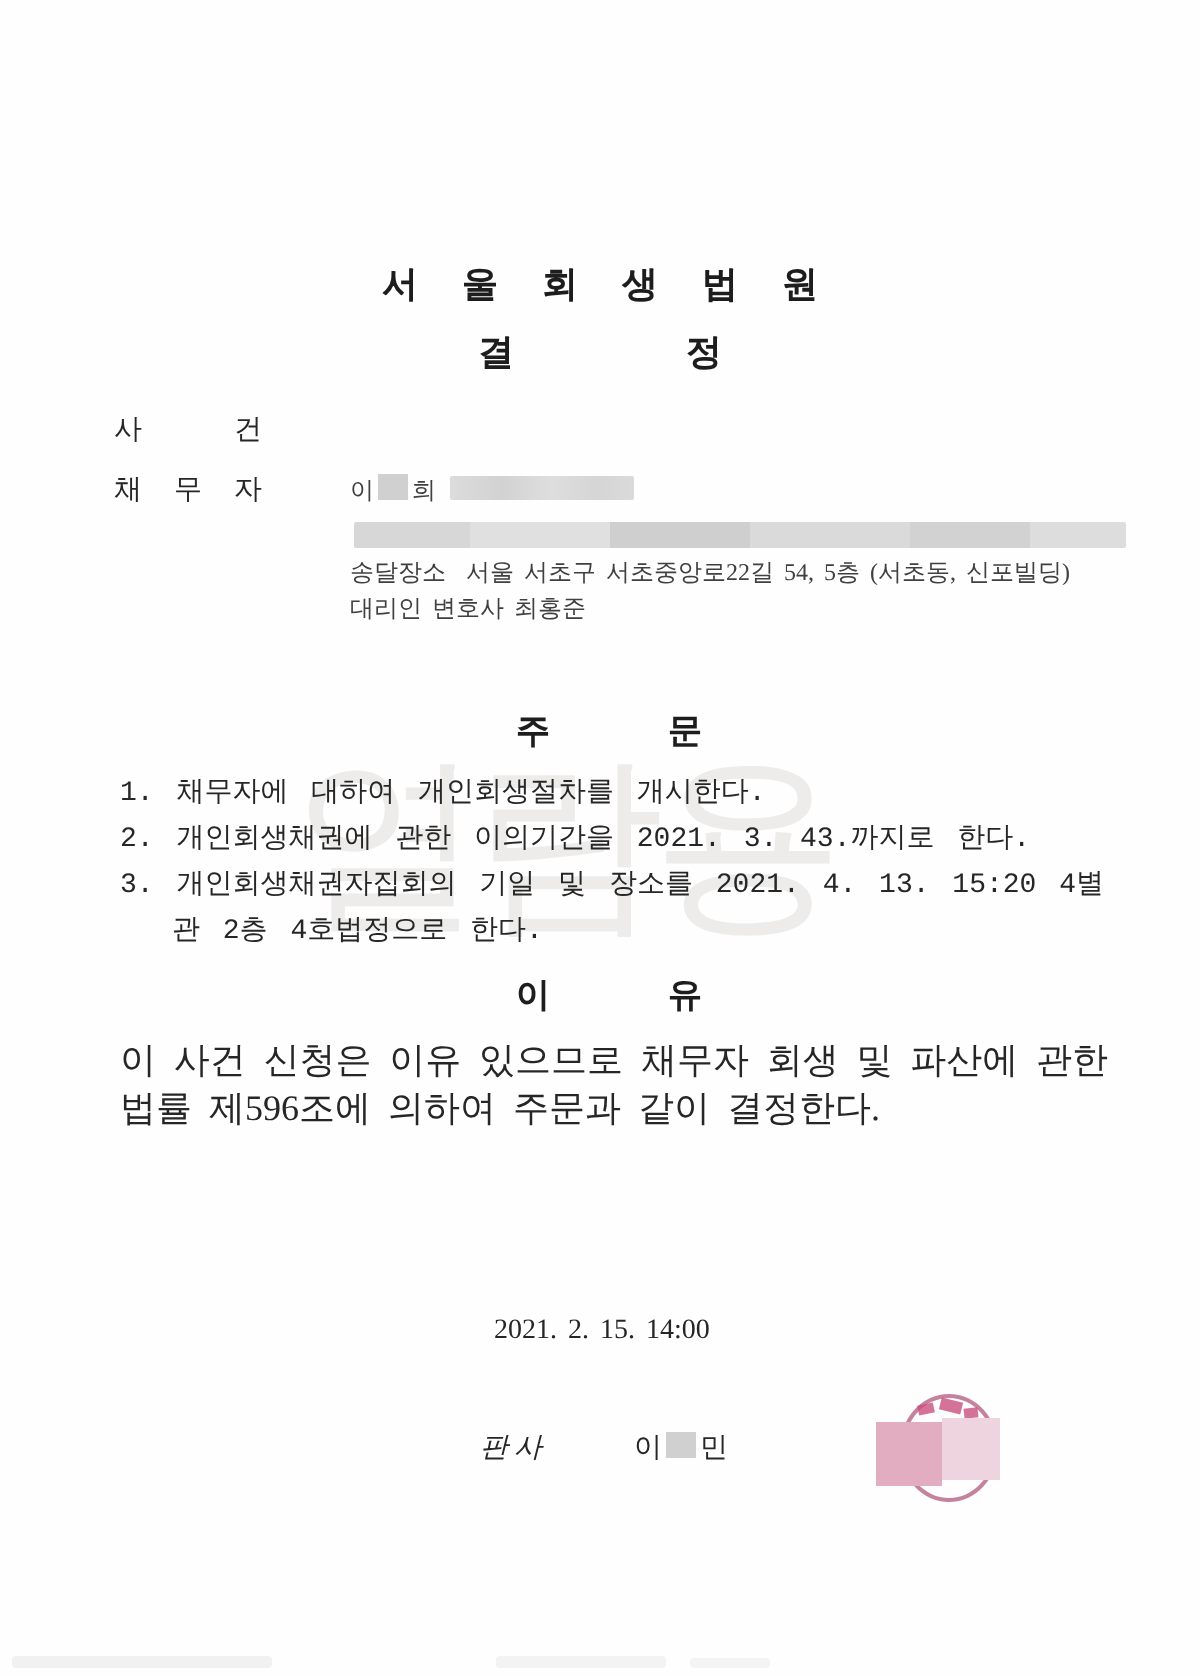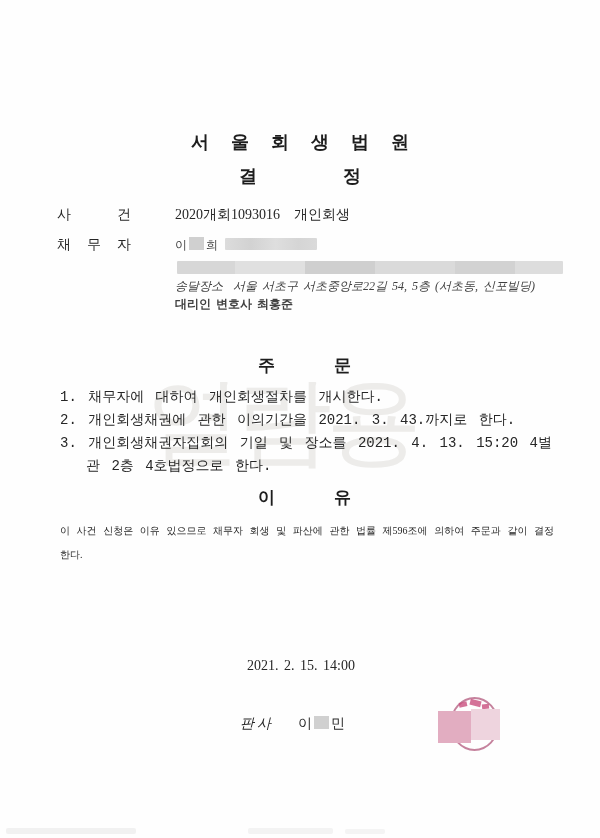--- a/index.html
+++ b/index.html
@@ -60,50 +60,49 @@
     vertical-align:-1px;border-radius:1px;
     background:linear-gradient(90deg,#dcdcdc 0%,#d2d2d2 28%,#dedede 55%,#d5d5d5 80%,#dadada 100%);
   }
   .blur-strip-address{
     width:386px;height:13px;margin-top:6px;margin-left:2px;border-radius:1px;
     background:linear-gradient(90deg,#d7d7d7 0px,#d7d7d7 58px,#e0e0e0 58px,#e0e0e0 128px,#cfcfcf 128px,#cfcfcf 198px,#dadada 198px,#dadada 278px,#d2d2d2 278px,#d2d2d2 338px,#dddddd 338px,#dddddd 386px);
   }
   .service-block{
     margin-top:4px;line-height:17.5px;text-align:justify;
     word-spacing:2px;
-    font-style:italic;
   }
   .service-label{margin-right:10px;}
-  .attorney-line{line-height:17.5px;word-spacing:2px;font-weight:bold;}
+  .attorney-line{line-height:17.5px;word-spacing:2px;}
   
   .judgment-list{
     position:absolute;left:60px;top:386px;width:492px;
     font-size:14px;line-height:23px;color:#262626;font-family:Liberation Mono, monospace;
   }
   .j-item{
     padding-left:26px;text-indent:-26px;
     text-align:justify;word-spacing:3px;
   }
   
   .reason-body{
     position:absolute;left:60px;top:519px;width:494px;
-    font-size:10px;line-height:23.5px;color:#262626;
+    font-size:18px;line-height:23.5px;color:#262626;
     text-align:justify;word-spacing:4px;
   }
   
   .datetime{
     position:absolute;left:247px;top:658px;
     font-size:14px;color:#262626;word-spacing:2px;white-space:nowrap;
   }
   .judge-row{
     position:absolute;left:240px;top:715px;
     font-size:14px;color:#262626;white-space:nowrap;
   }
   .judge-label{letter-spacing:3px;font-style:italic;}
-  .judge-name{margin-left:24px;}
+  .judge-name{margin-left:43px;}
   
   .stamp{position:absolute;left:437px;top:694px;width:66px;height:62px;}
   .seal-circle{
     position:absolute;left:13px;top:3px;width:45px;height:50px;
     border:2px solid #bb6c8c;border-radius:50%;opacity:.85;
   }
   .seal-mark{position:absolute;background:#c94f7e;opacity:.8;}
   .m1{left:22px;top:8px;width:8px;height:5px;transform:rotate(-12deg);}
   .m2{left:33px;top:6px;width:11px;height:6px;transform:rotate(14deg);}
   .m3{left:45px;top:10px;width:7px;height:5px;transform:rotate(-6deg);}
@@ -133,23 +132,20 @@
     </div>
   <div class="doc-title char-justify">
       <span>결</span>
       <span>정</span>
     </div>
 
   <div class="info-label label-case char-justify">
       <span>사</span>
       <span>건</span>
     </div>
-  <div class="case-value">
-    <span>2020개회1093016</span><span class="case-type">개인회생</span>
-  </div>
 
   <div class="info-label label-debtor char-justify">
       <span>채</span>
       <span>무</span>
       <span>자</span>
     </div>
 
   <div class="debtor-block">
     <div class="name-line">
       <span>이</span><span class="redact-box"></span><span>희</span><span class="blur-strip-short"></span>

